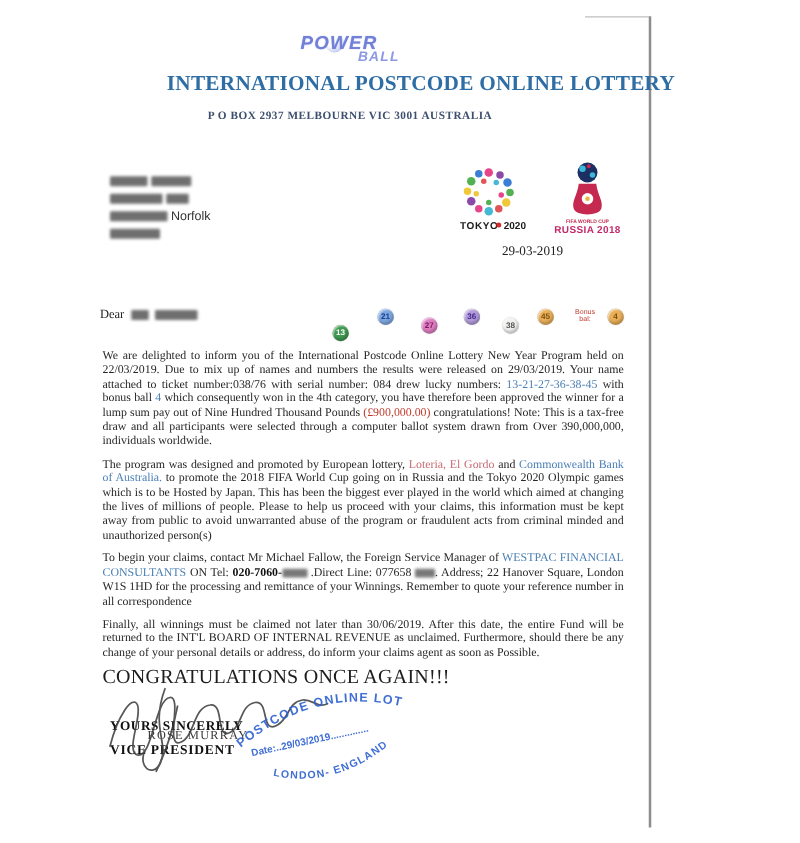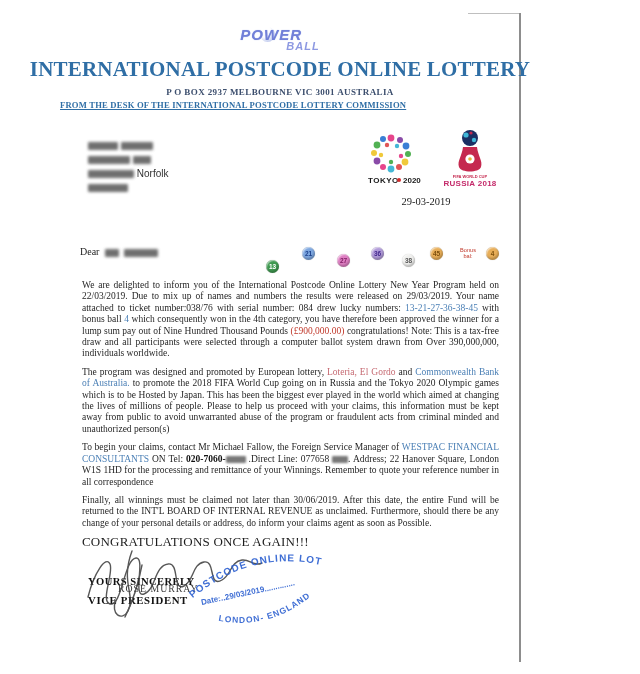--- a/index.html
+++ b/index.html
@@ -13,21 +13,21 @@
   
   .pb{top:26px;height:32px;}
   .pb-inner{display:inline-block;position:relative;text-align:left;filter:blur(.4px);}
   .pb-circle{position:absolute;left:20px;top:1px;width:15px;height:15px;border-radius:50%;
              background:radial-gradient(circle at 35% 30%,#ffffff 0 40%,#cdd5f2 70%,#9aa6e0);}
   .pb-power{position:relative;font-family:"Liberation Sans",sans-serif;font-weight:bold;font-style:italic;
             font-size:15px;color:#7280d8;letter-spacing:1px;text-shadow:0 0 1px #aab4ea;}
   .pb-ball{display:block;font-family:"Liberation Sans",sans-serif;font-weight:bold;font-style:italic;
            font-size:11px;color:#8d99e2;margin:-4px 0 0 46px;letter-spacing:1px;}
 
-  .title{top:57px;font-size:21px;font-weight:bold;color:#2f6ea5;letter-spacing:.2px;}
+  .title{top:57px;font-size:17px;font-weight:bold;color:#2f6ea5;letter-spacing:.2px;text-align:right;}
   .pobox{top:87px;font-size:9px;font-weight:600;color:#3d4f6e;letter-spacing:.4px;}
 
   .fromdesk{position:absolute;left:60px;top:100px;font-size:8.6px;font-weight:bold;color:#2f6ea5;
             text-decoration:underline;letter-spacing:.2px;}
   .refline{position:absolute;left:60px;top:110px;font-size:9.2px;font-weight:bold;color:#14142a;white-space:pre-wrap;}
 
   
   .recipient{position:absolute;left:88px;top:139px;font-family:"Liberation Sans",sans-serif;
              font-size:10px;color:#333;line-height:14px;}
   .redact{display:inline-block;height:8px;background:#4c4c4c;filter:blur(1.4px);opacity:.8;
@@ -62,21 +62,21 @@
   
   .bodytext{position:absolute;left:82px;top:280px;width:417px;font-size:9.5px;line-height:11.4px;
             text-align:justify;color:#262626;}
   .bodytext p{margin:0 0 7px 0;}
   .blue{color:#4a7fb5;}
   .red{color:#c0392b;}
   .salmon{color:#c66a72;}
   .bold{font-weight:bold;color:#111;}
   .redact-sm{display:inline-block;width:20px;height:7px;background:#4c4c4c;filter:blur(1.2px);
              opacity:.75;border-radius:1px;vertical-align:middle;}
-  .congrats{margin-top:10px;font-size:13px;letter-spacing:.2px;color:#1d1d1d;}
+  .congrats{margin-top:10px;font-size:16px;letter-spacing:.2px;color:#1d1d1d;}
 
   
   .yours{position:absolute;left:88px;top:576px;font-size:10.6px;font-weight:bold;color:#111;letter-spacing:.4px;}
   .sigName{position:absolute;left:118px;top:583px;font-size:9.8px;color:#3a3a3a;letter-spacing:1px;}
   .vicePres{position:absolute;left:88px;top:594px;font-size:10.8px;font-weight:bold;color:#111;letter-spacing:.6px;}
 
   .signature{position:absolute;left:78px;top:543px;}
   .stamp{position:absolute;left:176px;top:546px;transform:rotate(-9deg);opacity:.9;}
   .stamp text{font-family:"Liberation Sans",sans-serif;font-weight:bold;fill:#2b5fd0;}
 
@@ -92,21 +92,20 @@
   <div class="centered pb">
     <div class="pb-inner">
       <span class="pb-circle"></span>
       <span class="pb-power">POWER</span>
       <span class="pb-ball">BALL</span>
     </div>
   </div>
 
   <div class="centered title">INTERNATIONAL POSTCODE ONLINE LOTTERY</div>
   <div class="centered pobox">P O BOX 2937 MELBOURNE VIC 3001 AUSTRALIA</div>
-  <div class="fromdesk">FROM THE DESK OF THE INTERNATIONAL POSTCODE LOTTERY COMMISSION</div>
 
   <div class="recipient">
     <div><span class="redact" style="width:30px"></span> <span class="redact" style="width:32px"></span></div>
     <div><span class="redact" style="width:42px"></span> <span class="redact" style="width:18px"></span></div>
     <div><span class="redact" style="width:46px"></span> <span>Norfolk</span></div>
     <div><span class="redact" style="width:40px"></span></div>
   </div>
 
   <div class="tokyo">
     <svg width="62" height="58" viewBox="0 0 62 58">

